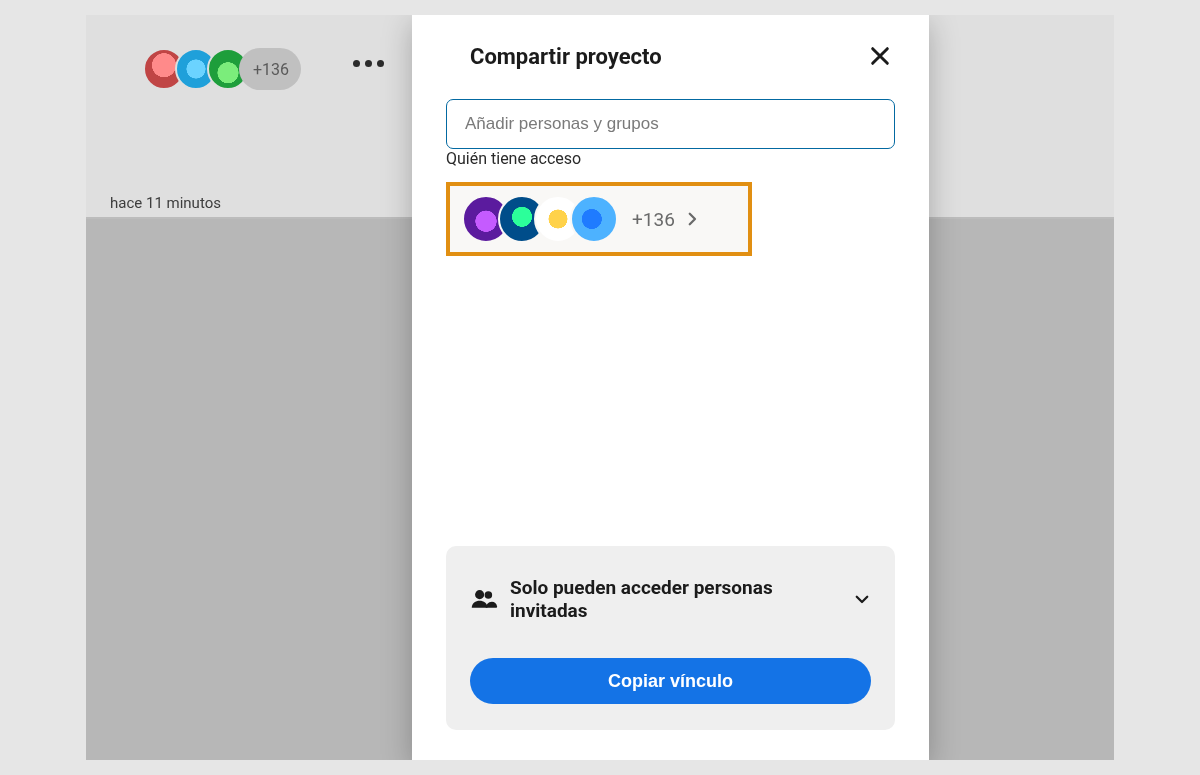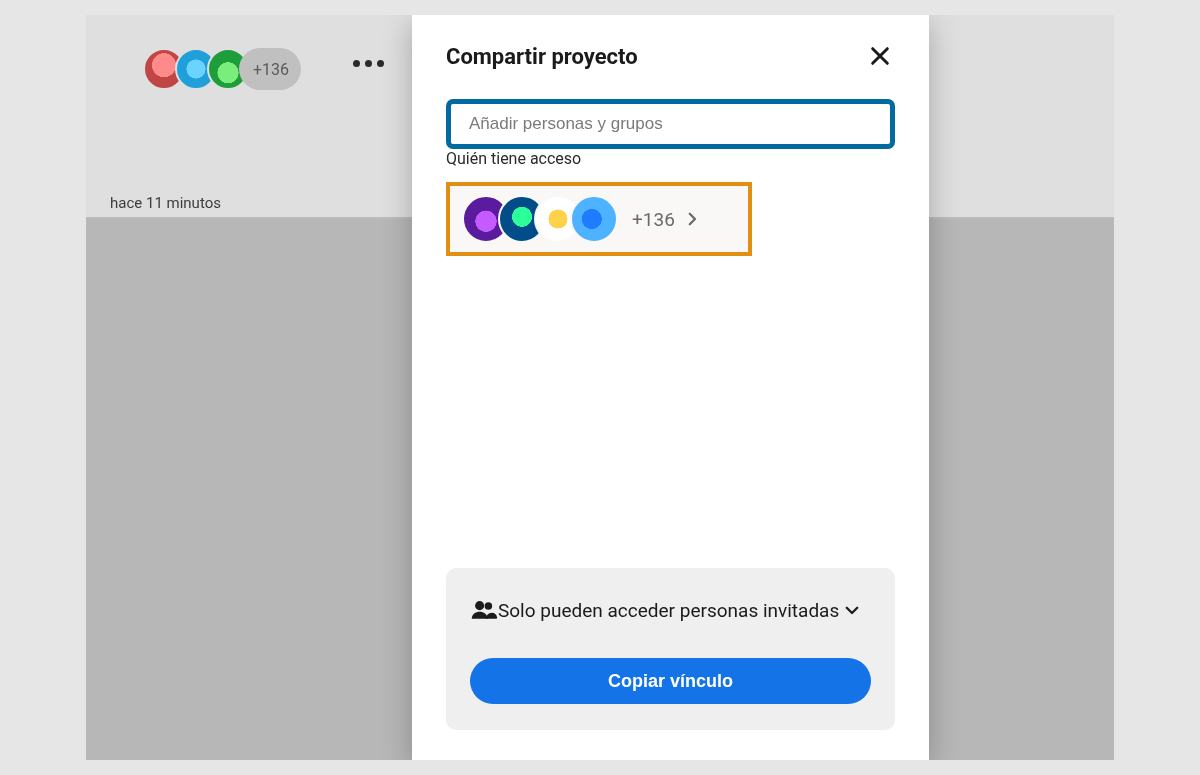--- a/index.html
+++ b/index.html
@@ -95,33 +95,34 @@
     .dlg-header {
       display: flex;
       align-items: center;
       justify-content: space-between;
       margin-bottom: 28px;
     }
     .dlg-title {
       font-size: 22px;
       font-weight: 700;
       color: #1b1b1b;
+      margin-left: 24px;
     }
     .close-btn {
       width: 30px; height: 30px;
       display: flex; align-items: center; justify-content: center;
       cursor: pointer;
       border: none; background: transparent;
     }
     .close-btn svg { width: 22px; height: 22px; }
 
     .add-input {
       width: 100%;
       height: 50px;
-      border: 5px solid #0369a1;
+      border: 1px solid #0369a1;
       border-radius: 7px;
       padding: 12px 18px;
       font-size: 17px;
       color: #222;
       background: #fff;
       outline: none;
     }
     .add-input::placeholder { color: #7a7a7a; }
 
     .access-label {
@@ -166,23 +167,25 @@
 
     
     .link-card {
       background: #efefef;
       border-radius: 10px;
       padding: 30px 24px 26px 24px;
     }
     .link-row {
       display: flex;
       align-items: center;
+      gap: 12px;
       color: #1b1b1b;
       font-size: 19px;
       cursor: pointer;
+      font-weight: bold;
     }
     .link-row .people {
       width: 28px; height: 24px;
       flex: 0 0 auto;
     }
     .link-row .caret {
       margin-left: 4px;
       display: flex; align-items: center;
     }
     .copy-btn {

